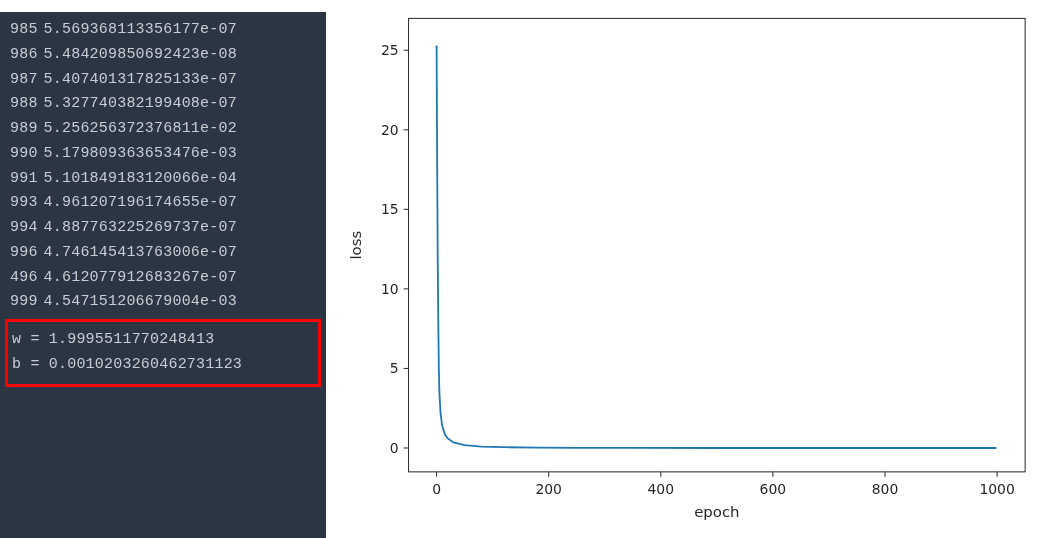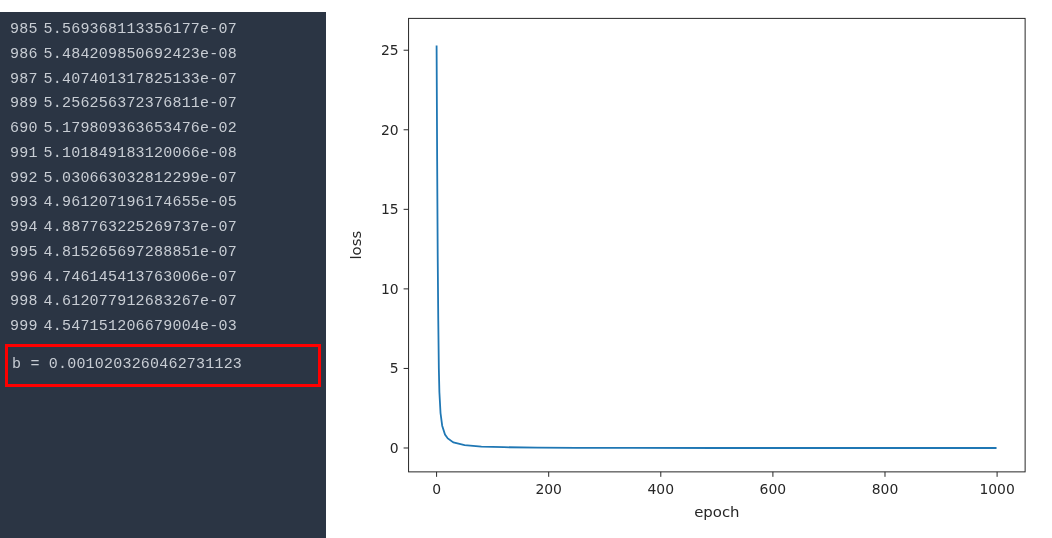--- a/index.html
+++ b/index.html
@@ -88,32 +88,34 @@
     }
   </style>
 </head>
 <body>
 
 <div class="left-panel">
   <div class="log-lines" id="log-lines-container">
       <div class="log-line"><span class="log-epoch">985</span><span>5.569368113356177e-07</span></div>
       <div class="log-line"><span class="log-epoch">986</span><span>5.484209850692423e-08</span></div>
       <div class="log-line"><span class="log-epoch">987</span><span>5.407401317825133e-07</span></div>
-      <div class="log-line"><span class="log-epoch">989</span><span>5.256256372376811e-07</span></div>
-      <div class="log-line"><span class="log-epoch">690</span><span>5.179809363653476e-02</span></div>
-      <div class="log-line"><span class="log-epoch">991</span><span>5.101849183120066e-08</span></div>
-      <div class="log-line"><span class="log-epoch">992</span><span>5.030663032812299e-07</span></div>
-      <div class="log-line"><span class="log-epoch">993</span><span>4.961207196174655e-05</span></div>
+      <div class="log-line"><span class="log-epoch">988</span><span>5.327740382199408e-07</span></div>
+      <div class="log-line"><span class="log-epoch">989</span><span>5.256256372376811e-02</span></div>
+      <div class="log-line"><span class="log-epoch">990</span><span>5.179809363653476e-03</span></div>
+      <div class="log-line"><span class="log-epoch">991</span><span>5.101849183120066e-04</span></div>
+      <div class="log-line"><span class="log-epoch">993</span><span>4.961207196174655e-07</span></div>
       <div class="log-line"><span class="log-epoch">994</span><span>4.887763225269737e-07</span></div>
-      <div class="log-line"><span class="log-epoch">995</span><span>4.815265697288851e-07</span></div>
       <div class="log-line"><span class="log-epoch">996</span><span>4.746145413763006e-07</span></div>
-      <div class="log-line"><span class="log-epoch">998</span><span>4.612077912683267e-07</span></div>
+      <div class="log-line"><span class="log-epoch">496</span><span>4.612077912683267e-07</span></div>
       <div class="log-line"><span class="log-epoch">999</span><span>4.547151206679004e-03</span></div>
     </div>
   <div class="summary-box">
+    <div class="summary-line">
+      <span>w = </span><span> 1.9995511770248413</span>
+    </div>
     <div class="summary-line">
       <span>b = </span><span> 0.0010203260462731123</span>
     </div>
   </div>
 </div>
 
 <div class="right-panel">
   <div class="chart-area">
     <svg class="chart-svg" viewBox="0 0 720 528">
       <g id="chart-group">

